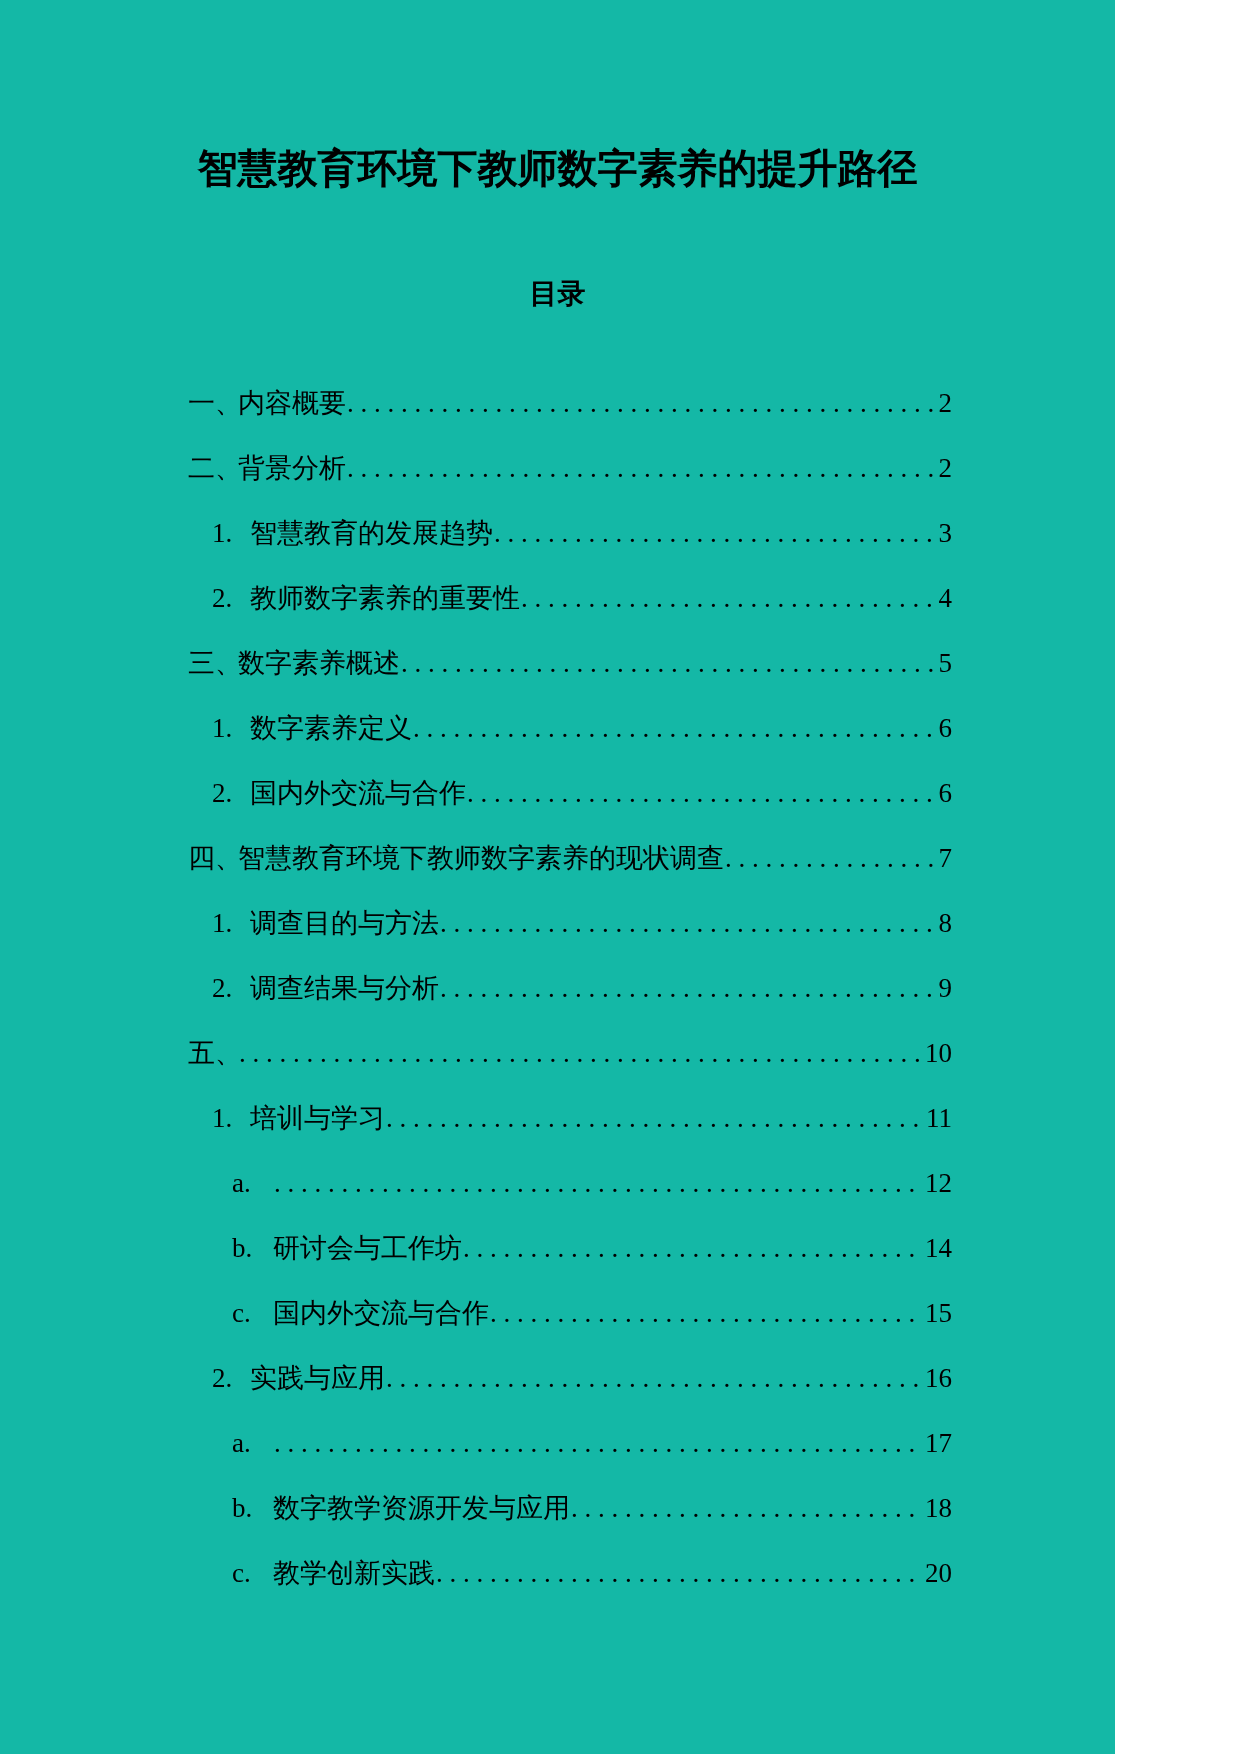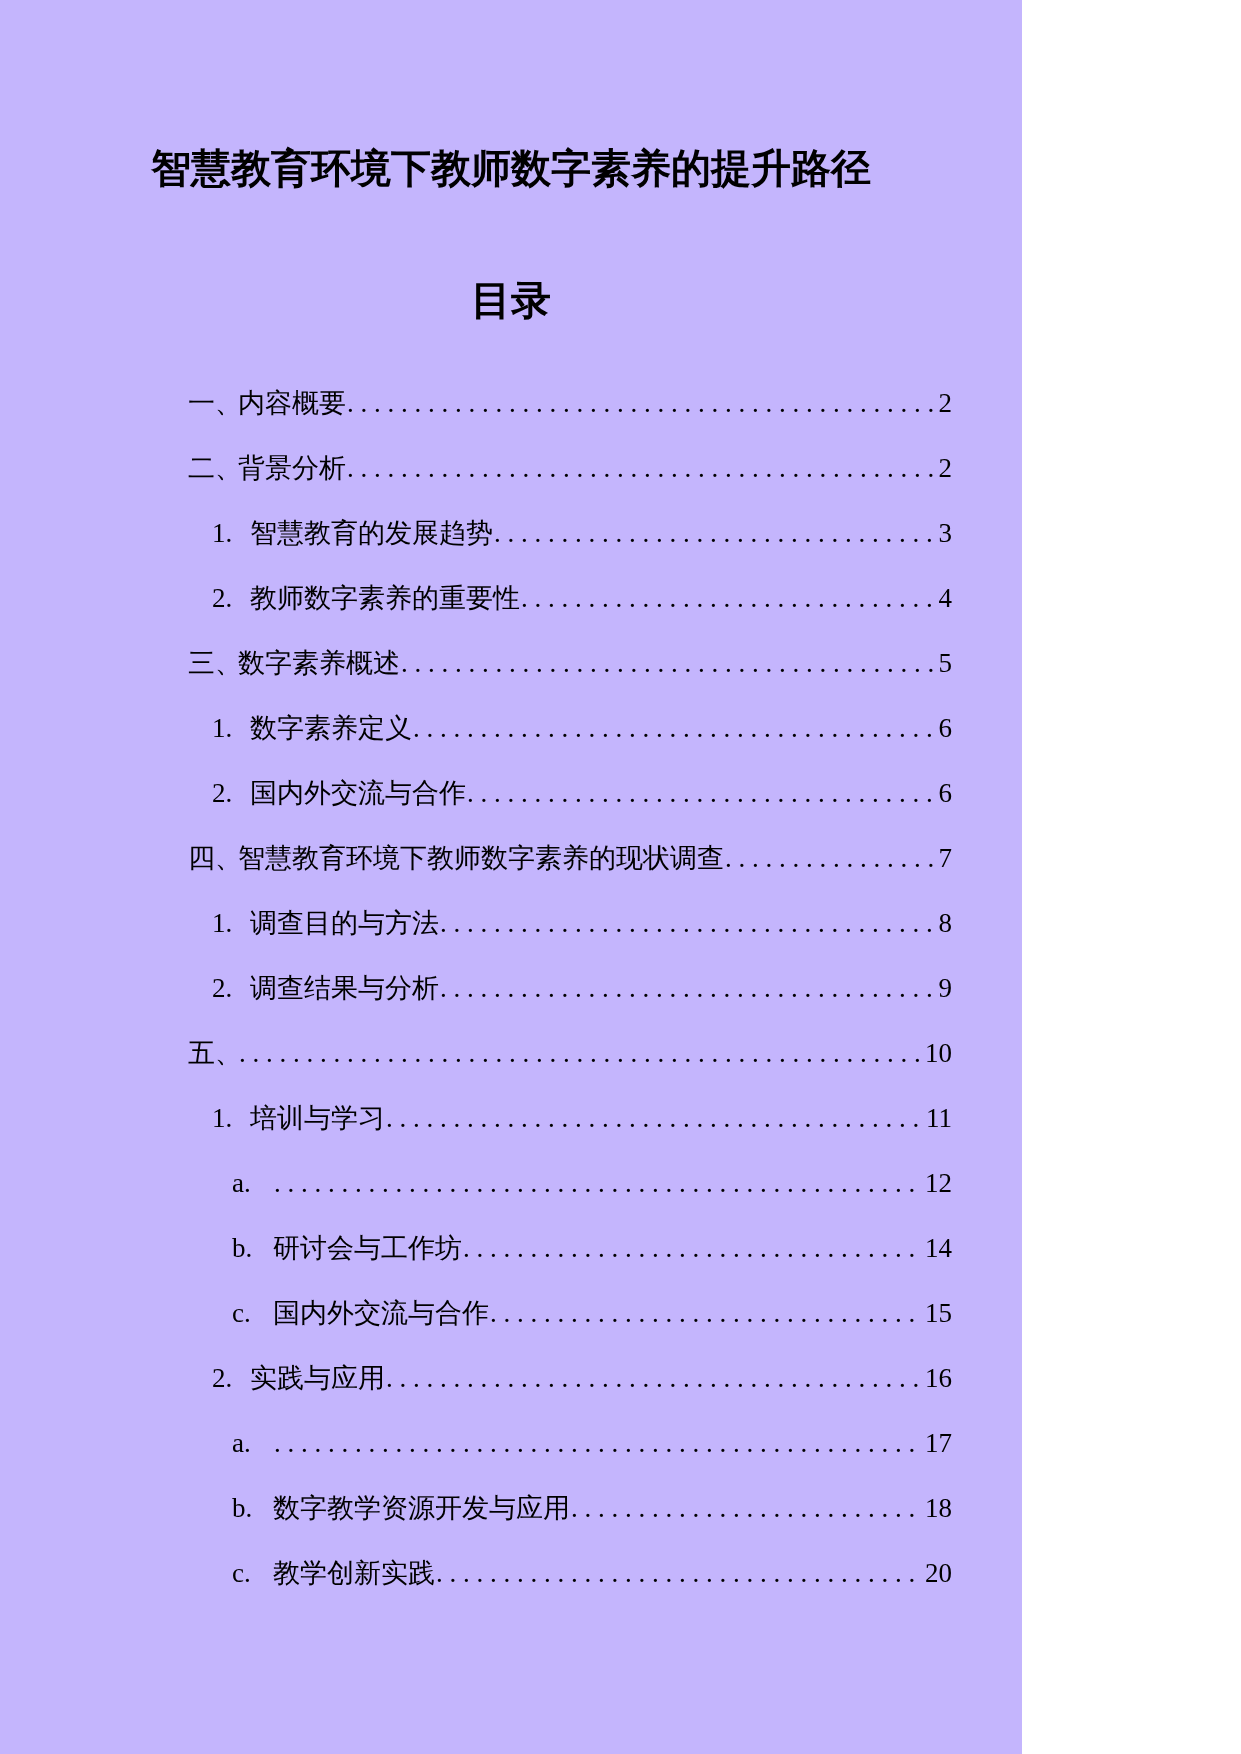--- a/index.html
+++ b/index.html
@@ -3,44 +3,44 @@
 <meta charset="utf-8">
 <style>
   * { margin: 0; padding: 0; box-sizing: border-box; }
   html, body {
     background: #ffffff;
     font-family: "Liberation Serif", "DejaVu Serif", serif;
     color: #000000;
   }
   .page {
     position: relative;
-    width: 1022px;
+    width: 1115px;
     height: 1754px;
-    background: #c4b5fd;
+    background: #14b8a6;
     overflow: hidden;
   }
   .doc-title {
     position: absolute;
     top: 146px;
     left: 0;
     width: 100%;
     text-align: center;
     font-size: 40px;
     font-weight: bold;
     line-height: 1.15;
     letter-spacing: 0px;
     white-space: nowrap;
   }
   .toc-heading {
     position: absolute;
     top: 279px;
     left: 0;
     width: 100%;
     text-align: center;
-    font-size: 40px;
+    font-size: 28px;
     font-weight: bold;
     line-height: 1.1;
   }
   .toc-list {
     position: absolute;
     top: 371px;
     left: 188px;
     width: 764px;
     font-size: 27px;
   }

